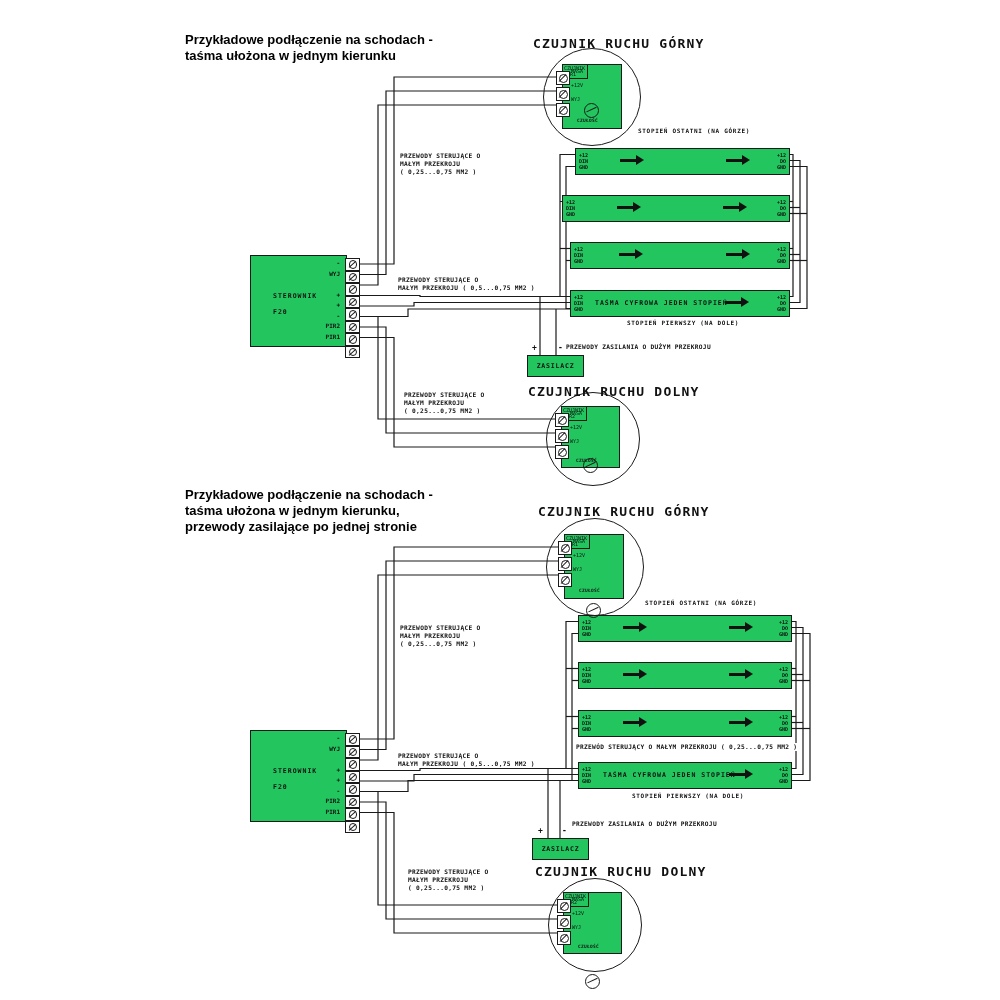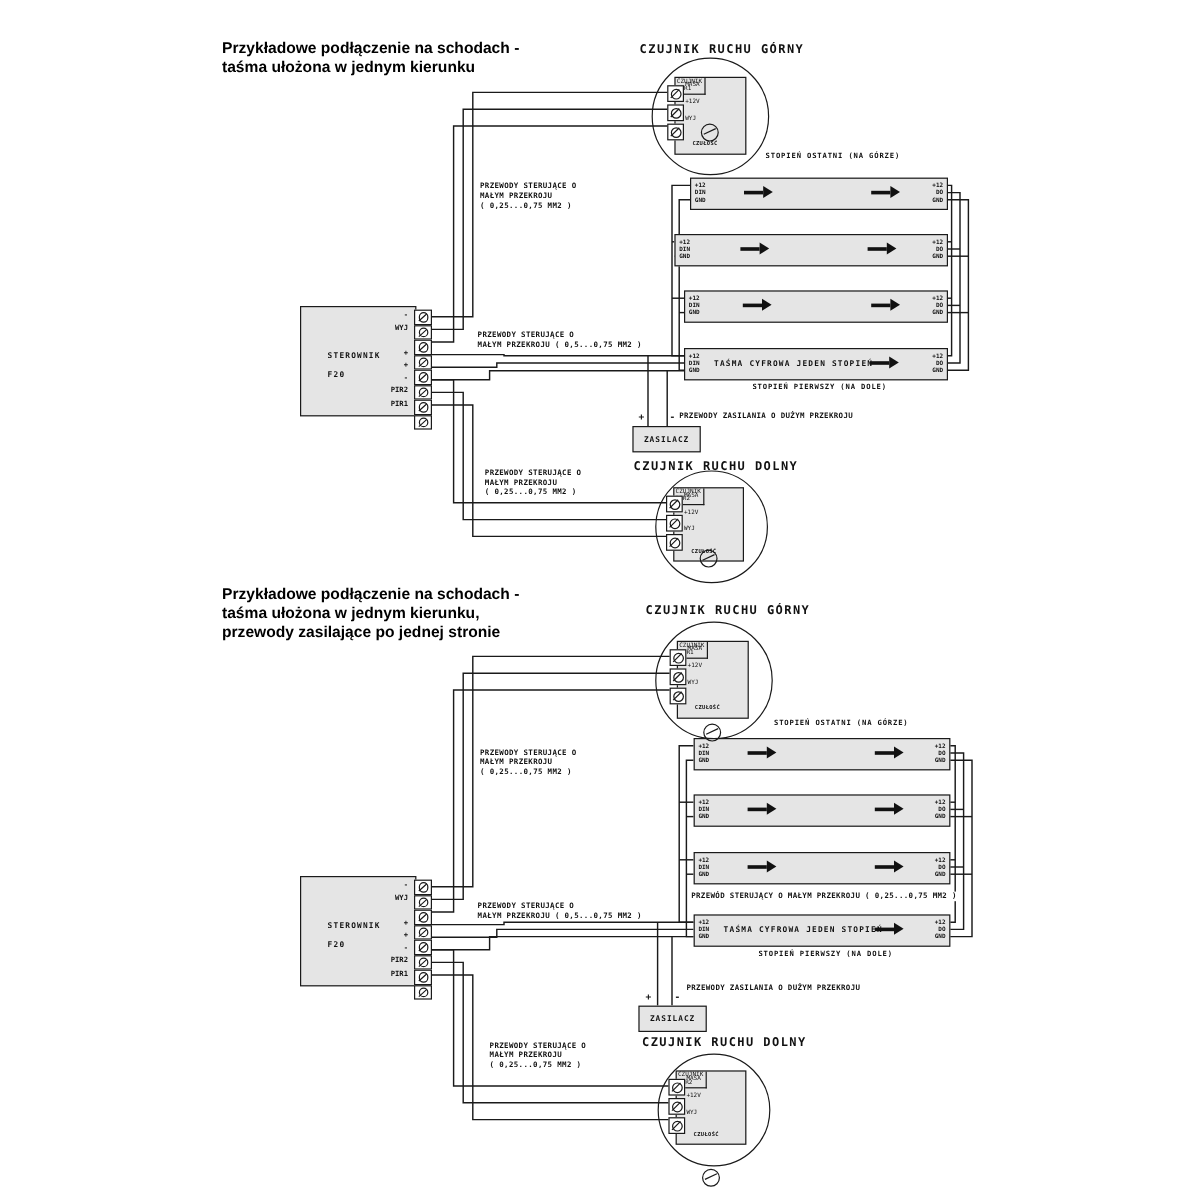--- a/index.html
+++ b/index.html
@@ -2,24 +2,24 @@
 <html><head>
 <meta charset="utf-8">
 <style>
   html,body{margin:0;padding:0;background:#fff;}
   #stage{position:relative;width:1000px;height:1000px;background:#ffffff;overflow:hidden;
          font-family:"DejaVu Sans Mono",monospace;color:#111;}
   .abs{position:absolute;}
   svg.wires{position:absolute;left:0;top:0;z-index:1;}
   .title{font-family:"Liberation Sans",sans-serif;font-weight:bold;font-size:13px;line-height:16px;
          white-space:pre-line;color:#000;z-index:3;}
-  .biglbl{font-size:10px;font-weight:bold;letter-spacing:1.2px;white-space:nowrap;z-index:3;}
+  .biglbl{font-size:13px;font-weight:bold;letter-spacing:1.2px;white-space:nowrap;z-index:3;}
   .steplbl{font-size:6px;font-weight:bold;letter-spacing:0.7px;white-space:nowrap;z-index:3;background:#fff;}
   .note{font-size:6.2px;font-weight:bold;line-height:8px;letter-spacing:0.3px;white-space:pre-line;z-index:3;}
-  .box{border:1.4px solid #1a1a1a;background:#e5e5e5;z-index:2;}
+  .box{border:1.4px solid #1a1a1a;background:#22c55e;z-index:2;}
   .circle{border:1.5px solid #1a1a1a;border-radius:50%;background:transparent;z-index:2;}
   .sensor-box{z-index:2;}
   .sensor-head{position:absolute;left:0;top:0;font-size:5px;line-height:5.5px;white-space:pre-line;
                border-right:0.9px solid #1a1a1a;border-bottom:0.9px solid #1a1a1a;padding:1px 2px 1px 1px;}
   .terms{font-size:5px;line-height:14px;white-space:pre-line;z-index:3;}
   .pins{position:absolute;font-size:5px;line-height:6px;font-weight:bold;white-space:pre-line;top:2.5px;z-index:3;}
   .pins-l{left:3px;}
   .pins-r{right:3px;text-align:right;}
   .striptext{position:absolute;left:24px;top:8px;font-size:6.5px;font-weight:bold;letter-spacing:1px;white-space:nowrap;}
   .arrow{position:absolute;height:2.6px;background:#111;width:16px;z-index:3;}

